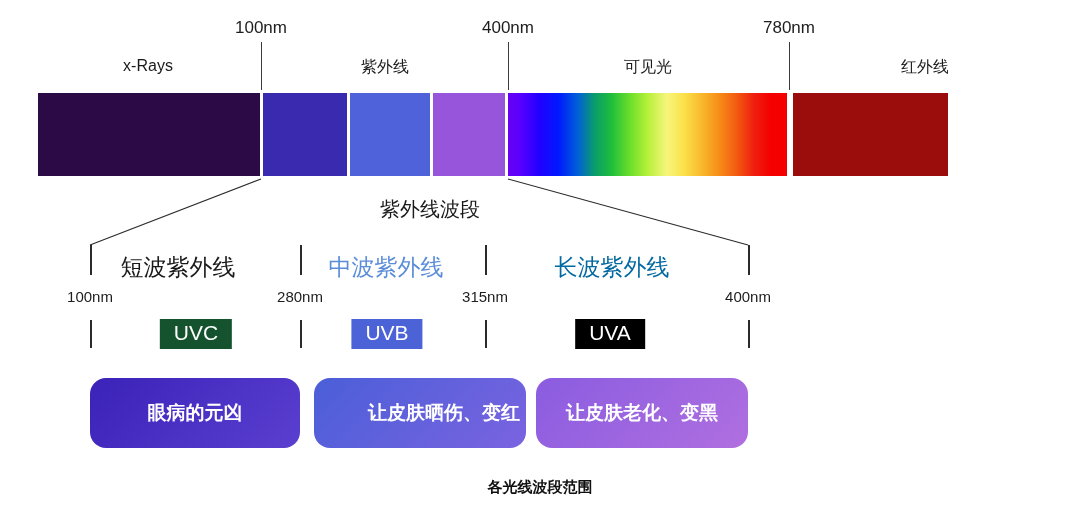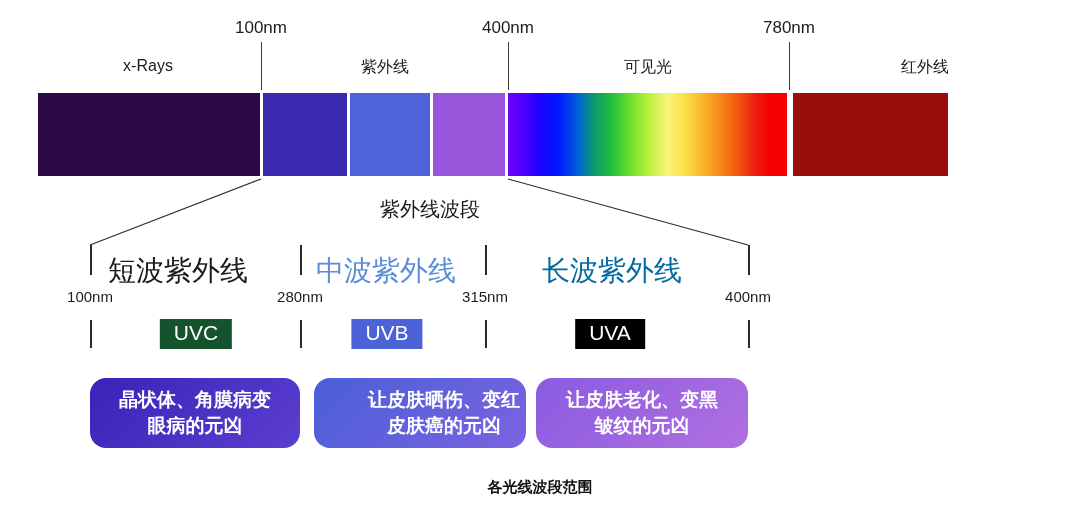--- a/index.html
+++ b/index.html
@@ -60,21 +60,21 @@
   
   .uv-title {
     position: absolute;
     font-size: 20px;
     color: #1a1a1a;
     white-space: nowrap;
     transform: translateX(-50%);
   }
   .uv-sub {
     position: absolute;
-    font-size: 28px;
+    font-size: 23px;
     white-space: nowrap;
     transform: translateX(-50%);
   }
   .nm-label {
     position: absolute;
     font-size: 15px;
     color: #1d1d1d;
     white-space: nowrap;
     transform: translateX(-50%);
   }
@@ -171,33 +171,30 @@
       <div class="badge" style="left: 196px; top: 319px; background: #14532d;">UVC</div>
       <div class="uv-sub" style="left: 386px; top: 252px; color: rgb(91, 141, 217);">中波紫外线</div>
       <div class="badge" style="left: 387px; top: 319px; background: rgb(76, 99, 216);">UVB</div>
       <div class="uv-sub" style="left: 612px; top: 252px; color: #0369a1;">长波紫外线</div>
       <div class="badge" style="left: 610px; top: 319px; background: #000000;">UVA</div>
     </div>
 
   <div id="pills">
       <div class="pill" style="left: 90px; top: 378px; width: 210px; height: 70px; background: linear-gradient(135deg, rgb(59, 34, 184), rgb(90, 63, 208));">
         <div>
-          <span>晶状体、角膜病变</span>
           <span>眼病的元凶</span>
         </div>
       </div>
       <div class="pill" style="left: 314px; top: 378px; width: 212px; height: 70px; background: linear-gradient(135deg, rgb(74, 95, 216), rgb(122, 99, 224)); justify-content: flex-end;">
         <div>
           <span>让皮肤晒伤、变红</span>
-          <span>皮肤癌的元凶</span>
         </div>
       </div>
       <div class="pill" style="left: 536px; top: 378px; width: 212px; height: 70px; background: linear-gradient(135deg, rgb(138, 92, 224), rgb(176, 111, 224));">
         <div>
           <span>让皮肤老化、变黑</span>
-          <span>皱纹的元凶</span>
         </div>
       </div>
     </div>
 
   <div id="caption">各光线波段范围</div>
 
 </div>
 
 </body></html>

